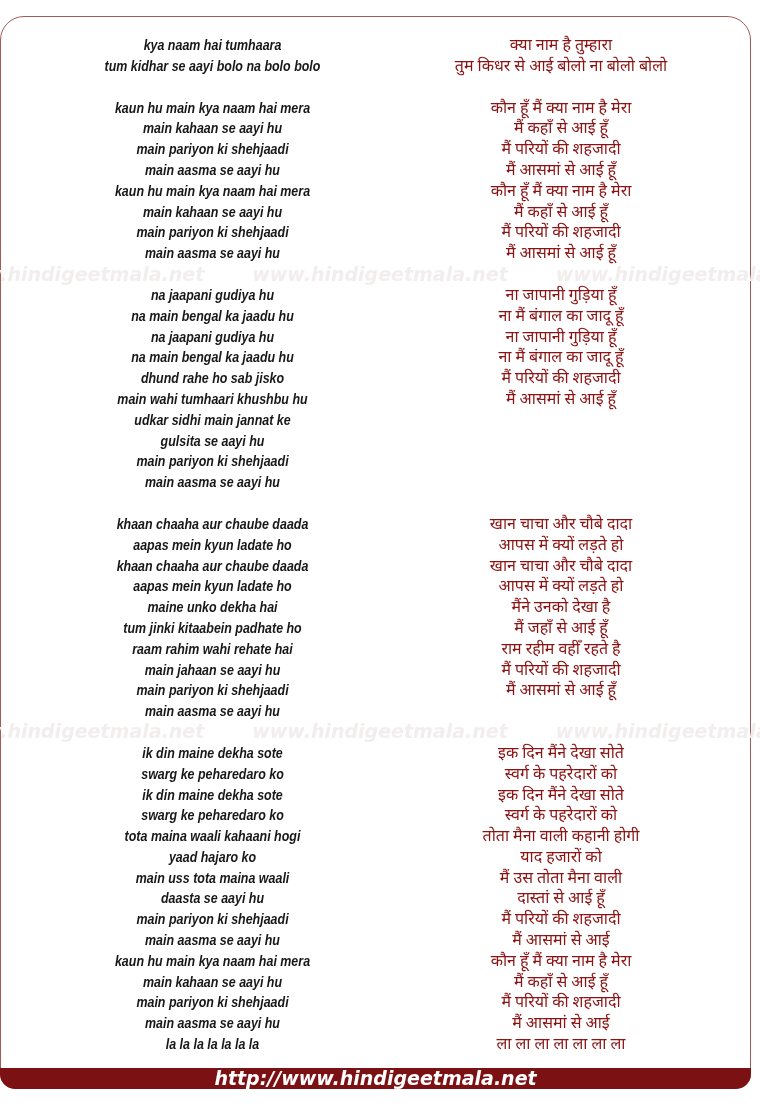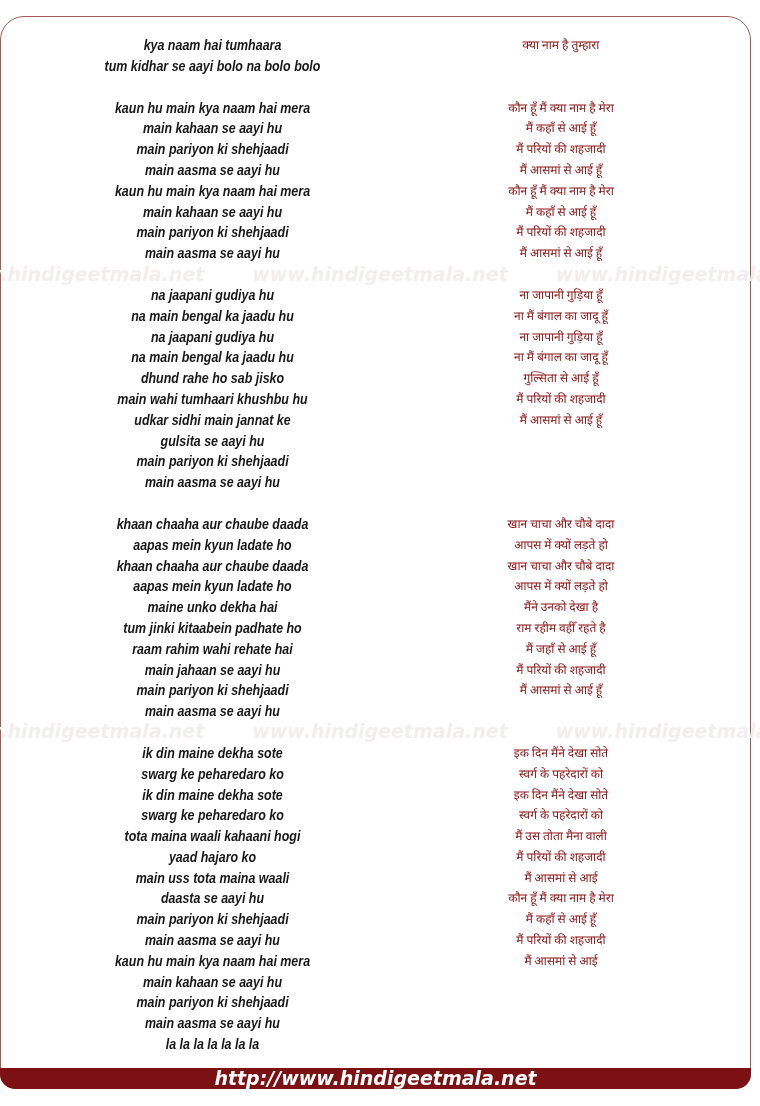--- a/index.html
+++ b/index.html
@@ -55,21 +55,21 @@
     width:425px;text-align:center;
     color:var(--roman-color);
     font-family:"Liberation Sans",sans-serif;
     font-weight:bold;font-style:italic;font-size:15px;line-height:20.8px;
     transform:scaleX(0.83);transform-origin:50% 0;
   }
   .col-hindi{
     width:272px;text-align:center;
     color:var(--hindi-color);
     font-family:"Liberation Serif","DejaVu Serif",serif;
-    font-size:12px;line-height:20.8px;
+    font-size:16px;line-height:20.8px;
   }
   .line{height:20.8px;}
 </style>
 </head>
 <body>
 
 <div class="frame">
   <div class="footer-bar">
     <span class="url">http://www.hindigeetmala.net</span>
   </div>
@@ -87,20 +87,21 @@
   </div>
 
 <div class="lyrics">
     <div class="stanza">
       <div class="col col-roman">
         <div class="line">kya naam hai tumhaara</div>
         <div class="line">tum kidhar se aayi bolo na bolo bolo</div>
       </div>
       <div class="col col-hindi">
         <div class="line">क्या नाम है तुम्हारा</div>
+        <div class="line">तुम किधर से आई बोलो ना बोलो बोलो</div>
       </div>
     </div>
     <div class="stanza">
       <div class="col col-roman">
         <div class="line">kaun hu main kya naam hai mera</div>
         <div class="line">main kahaan se aayi hu</div>
         <div class="line">main pariyon ki shehjaadi</div>
         <div class="line">main aasma se aayi hu</div>
         <div class="line">kaun hu main kya naam hai mera</div>
         <div class="line">main kahaan se aayi hu</div>
@@ -129,21 +130,20 @@
         <div class="line">udkar sidhi main jannat ke</div>
         <div class="line">gulsita se aayi hu</div>
         <div class="line">main pariyon ki shehjaadi</div>
         <div class="line">main aasma se aayi hu</div>
       </div>
       <div class="col col-hindi">
         <div class="line">ना जापानी गुड़िया हूँ</div>
         <div class="line">ना मैं बंगाल का जादू हूँ</div>
         <div class="line">ना जापानी गुड़िया हूँ</div>
         <div class="line">ना मैं बंगाल का जादू हूँ</div>
-        <div class="line">गुल्सिता से आई हूँ</div>
         <div class="line">मैं परियों की शहजादी</div>
         <div class="line">मैं आसमां से आई हूँ</div>
       </div>
     </div>
     <div class="stanza">
       <div class="col col-roman">
         <div class="line">khaan chaaha aur chaube daada</div>
         <div class="line">aapas mein kyun ladate ho</div>
         <div class="line">khaan chaaha aur chaube daada</div>
         <div class="line">aapas mein kyun ladate ho</div>
@@ -153,22 +153,22 @@
         <div class="line">main jahaan se aayi hu</div>
         <div class="line">main pariyon ki shehjaadi</div>
         <div class="line">main aasma se aayi hu</div>
       </div>
       <div class="col col-hindi">
         <div class="line">खान चाचा और चौबे दादा</div>
         <div class="line">आपस में क्यों लड़ते हो</div>
         <div class="line">खान चाचा और चौबे दादा</div>
         <div class="line">आपस में क्यों लड़ते हो</div>
         <div class="line">मैंने उनको देखा है</div>
+        <div class="line">मैं जहाँ से आई हूँ</div>
         <div class="line">राम रहीम वहीँ रहते है</div>
-        <div class="line">मैं जहाँ से आई हूँ</div>
         <div class="line">मैं परियों की शहजादी</div>
         <div class="line">मैं आसमां से आई हूँ</div>
       </div>
     </div>
     <div class="stanza">
       <div class="col col-roman">
         <div class="line">ik din maine dekha sote</div>
         <div class="line">swarg ke peharedaro ko</div>
         <div class="line">ik din maine dekha sote</div>
         <div class="line">swarg ke peharedaro ko</div>
@@ -182,22 +182,26 @@
         <div class="line">main kahaan se aayi hu</div>
         <div class="line">main pariyon ki shehjaadi</div>
         <div class="line">main aasma se aayi hu</div>
         <div class="line">la la la la la la la</div>
       </div>
       <div class="col col-hindi">
         <div class="line">इक दिन मैंने देखा सोते</div>
         <div class="line">स्वर्ग के पहरेदारों को</div>
         <div class="line">इक दिन मैंने देखा सोते</div>
         <div class="line">स्वर्ग के पहरेदारों को</div>
+        <div class="line">तोता मैना वाली कहानी होगी</div>
+        <div class="line">याद हजारों को</div>
         <div class="line">मैं उस तोता मैना वाली</div>
+        <div class="line">दास्तां से आई हूँ</div>
         <div class="line">मैं परियों की शहजादी</div>
         <div class="line">मैं आसमां से आई</div>
         <div class="line">कौन हूँ मैं क्या नाम है मेरा</div>
         <div class="line">मैं कहाँ से आई हूँ</div>
         <div class="line">मैं परियों की शहजादी</div>
         <div class="line">मैं आसमां से आई</div>
+        <div class="line">ला ला ला ला ला ला ला</div>
       </div>
     </div>
   </div>
 
 </body></html>

